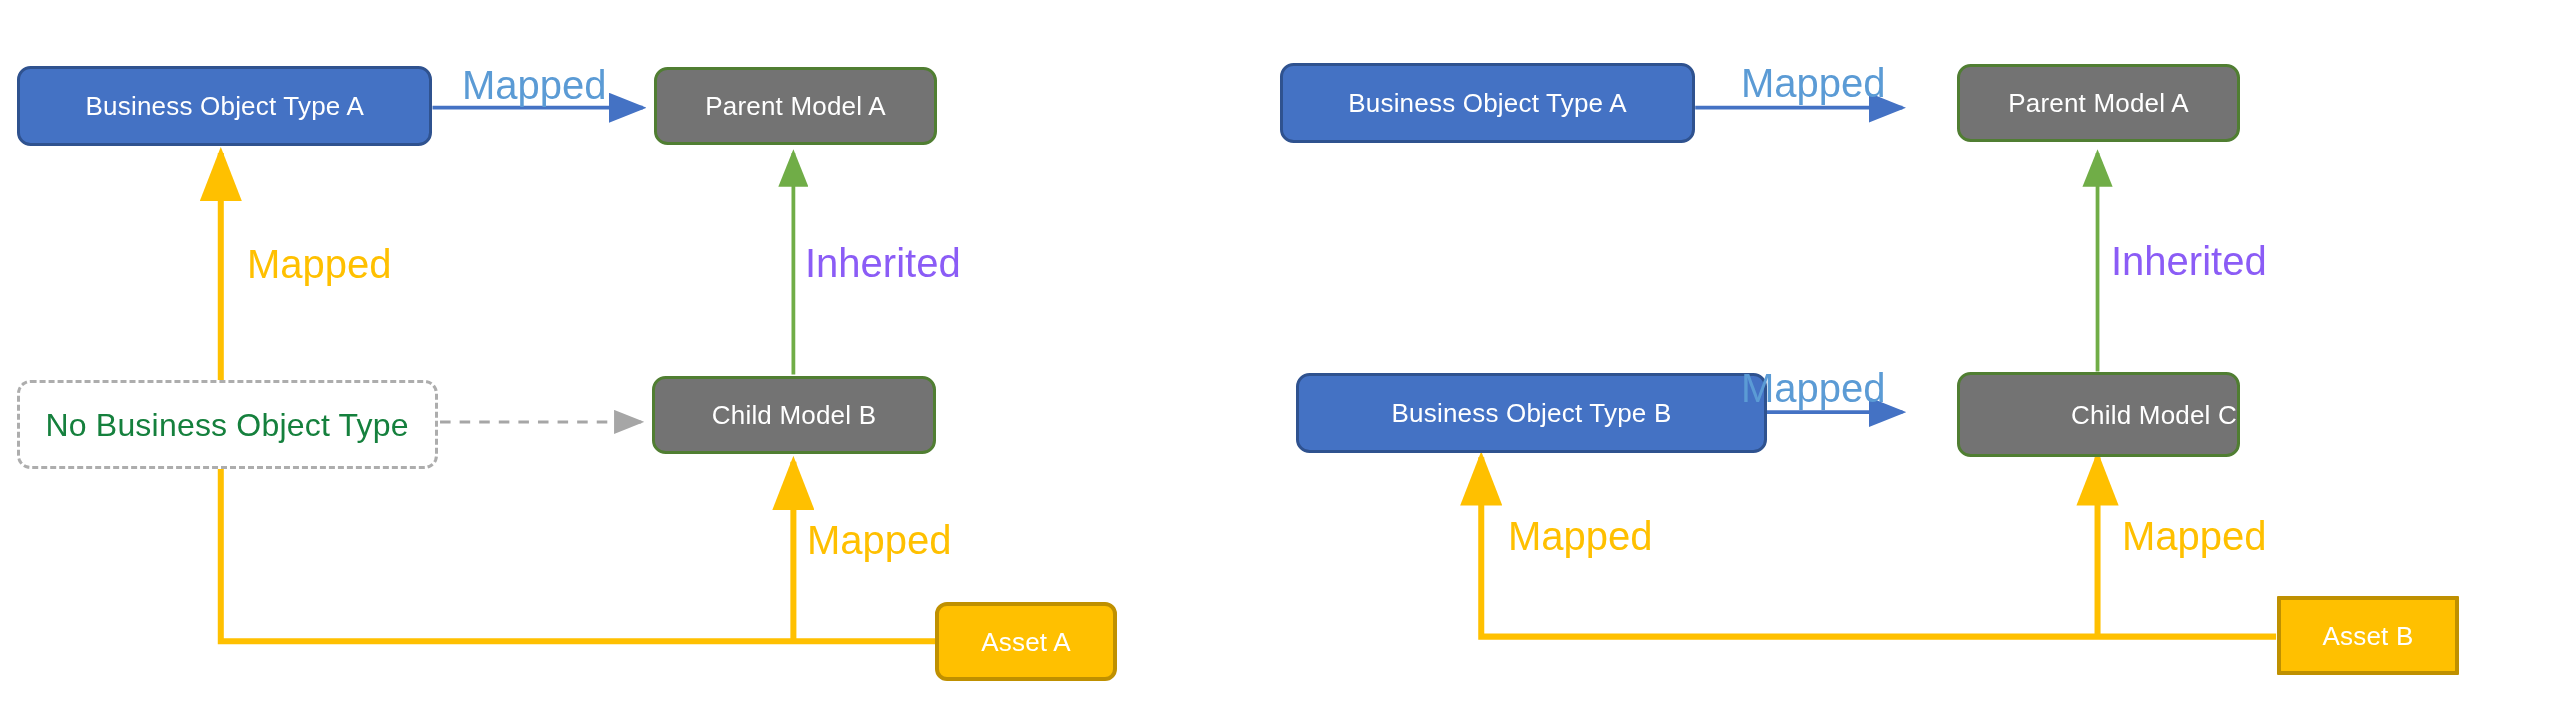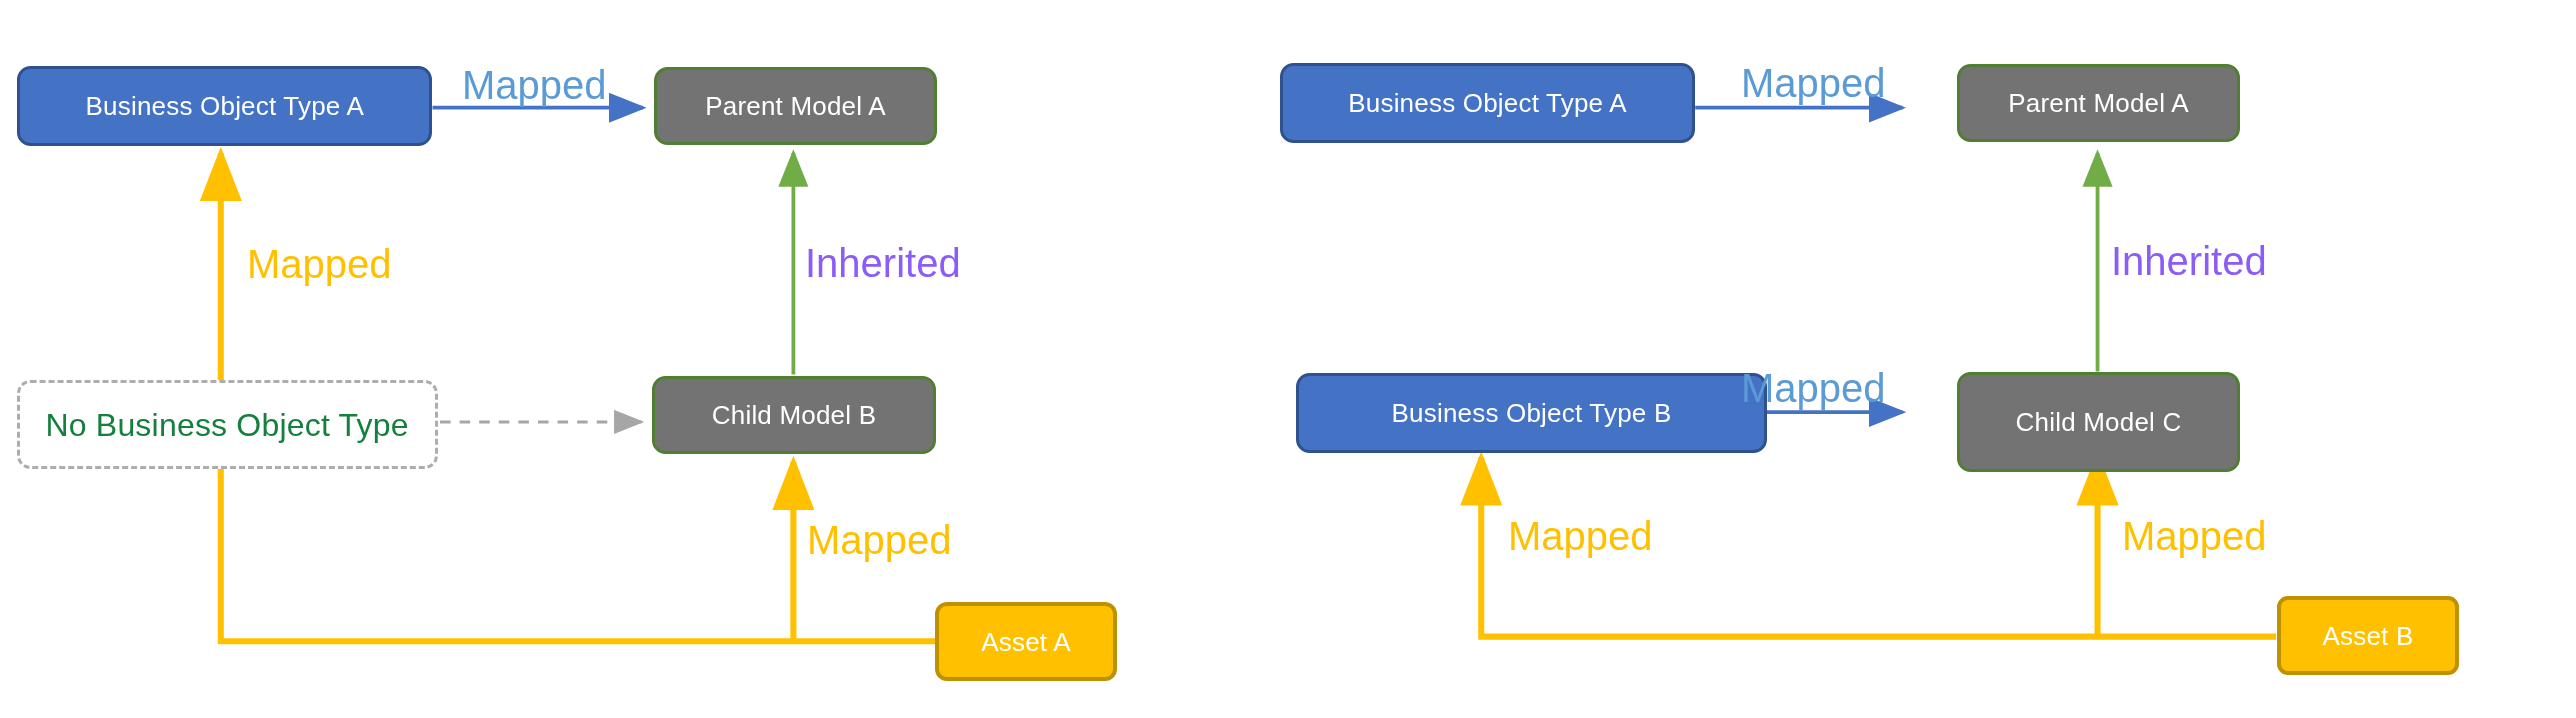--- a/index.html
+++ b/index.html
@@ -112,25 +112,25 @@
   </div>
 
   <div class="node green" style="left:1957px; top:64px;  width:283px; height:78px;">
     <span>Parent Model A</span>
   </div>
 
   <div class="node blue" style="left:1280px; top:373px; width:471px; height:80px;margin-left:16px;">
     <span>Business Object Type B</span>
   </div>
 
-  <div class="node green" style="left:1957px; top:372px; width:283px; height:100px;">
+  <div class="node green" style="left:1957px; top:372px; width:283px; height:85px;justify-content:flex-end;">
     <span>Child Model C</span>
   </div>
 
-  <div class="node amber" style="left:2277px; top:596px; width:182px; height:79px; border-radius:11px;">
+  <div class="node amber" style="left:2277px; top:596px; width:182px; height:79px; border-radius:1px;">
     <span>Asset B</span>
   </div>
 
   <div class="edge-label lbl-blue" style="left:1741px; top:63px;">Mapped</div>
 
   <div class="edge-label lbl-green" style="left:2111px; top:241px;">Inherited</div>
 
   <div class="edge-label lbl-blue" style="left:1741px; top:368px;">Mapped</div>
 
   <div class="edge-label lbl-amber" style="left:1508px; top:516px;">Mapped</div>

